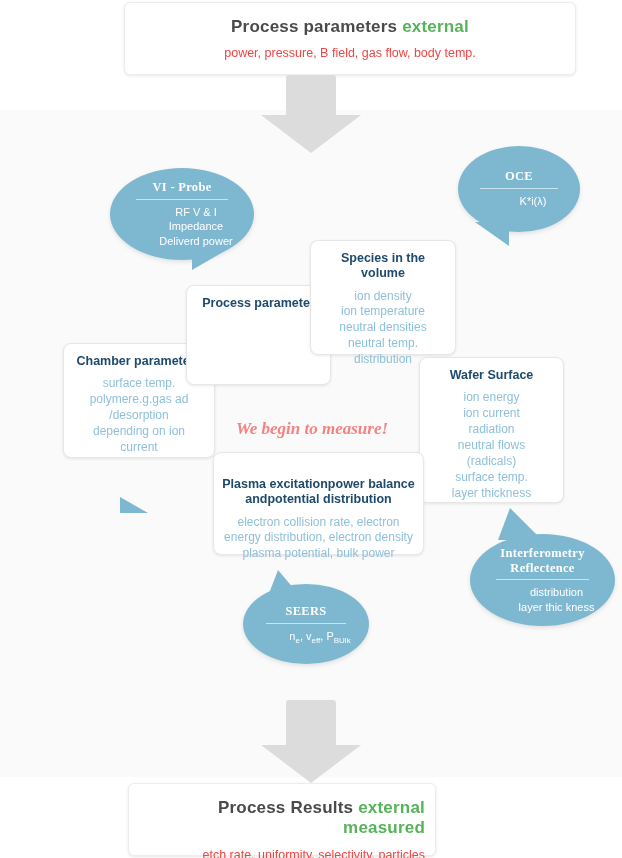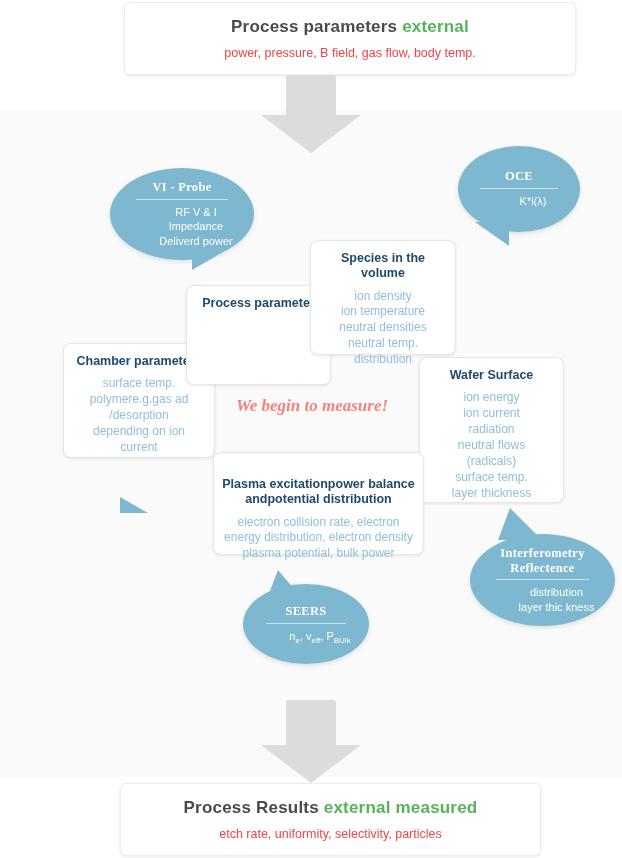--- a/index.html
+++ b/index.html
@@ -147,21 +147,21 @@
 
   <div class="info-box" style="left:213px;top:452px;width:211px;height:103px;padding:11px 6px 10px;">
     <div class="info-title" style="padding:0 2px;margin-top:13px;">Plasma excitationpower balance andpotential distribution</div>
     <div class="info-body">
       <div>electron collision rate, electron</div>
       <div>energy distribution, electron density</div>
       <div>plasma potential, bulk power</div>
     </div>
   </div>
 
-  <div id="measure-note" style="left:197px;top:396px;">We begin to measure!</div>
+  <div id="measure-note" style="left:197px;top:419px;">We begin to measure!</div>
 
   <div class="bubble" style="left:110px;top:168px;width:144px;height:92px;">
     <div class="bubble-title">VI - Probe</div>
     <div class="bubble-rule"></div>
     <div class="bubble-body">
       <div>RF V &amp; I</div>
       <div>Impedance</div>
       <div>Deliverd power</div>
     </div>
   </div>
@@ -195,20 +195,20 @@
       <div>layer thic kness</div>
     </div>
   </div>
   <div class="tail" style="left:498px;top:508px;border-left:12px solid transparent;border-right:32px solid transparent;border-bottom:32px solid #7eb8d0;"></div>
 
   <div class="block-arrow" style="left:311px;top:700px;width:0;height:0;">
     <div class="shaft" style="width:50px;height:45px;"></div>
     <div class="head" style="top:45px;"></div>
   </div>
 
-  <div class="edge-card" style="left:120px;top:783px;width:421px;height:73px;padding:14px 10px 0;">
+  <div class="edge-card" style="left:128px;top:783px;width:308px;height:73px;padding:14px 10px 0;text-align:right;">
     <div class="edge-title">
       <span>Process Results </span><span class="accent">external measured</span>
     </div>
     <div class="edge-sub">etch rate, uniformity, selectivity, particles</div>
   </div>
 
 </div>
 
 </body></html>

